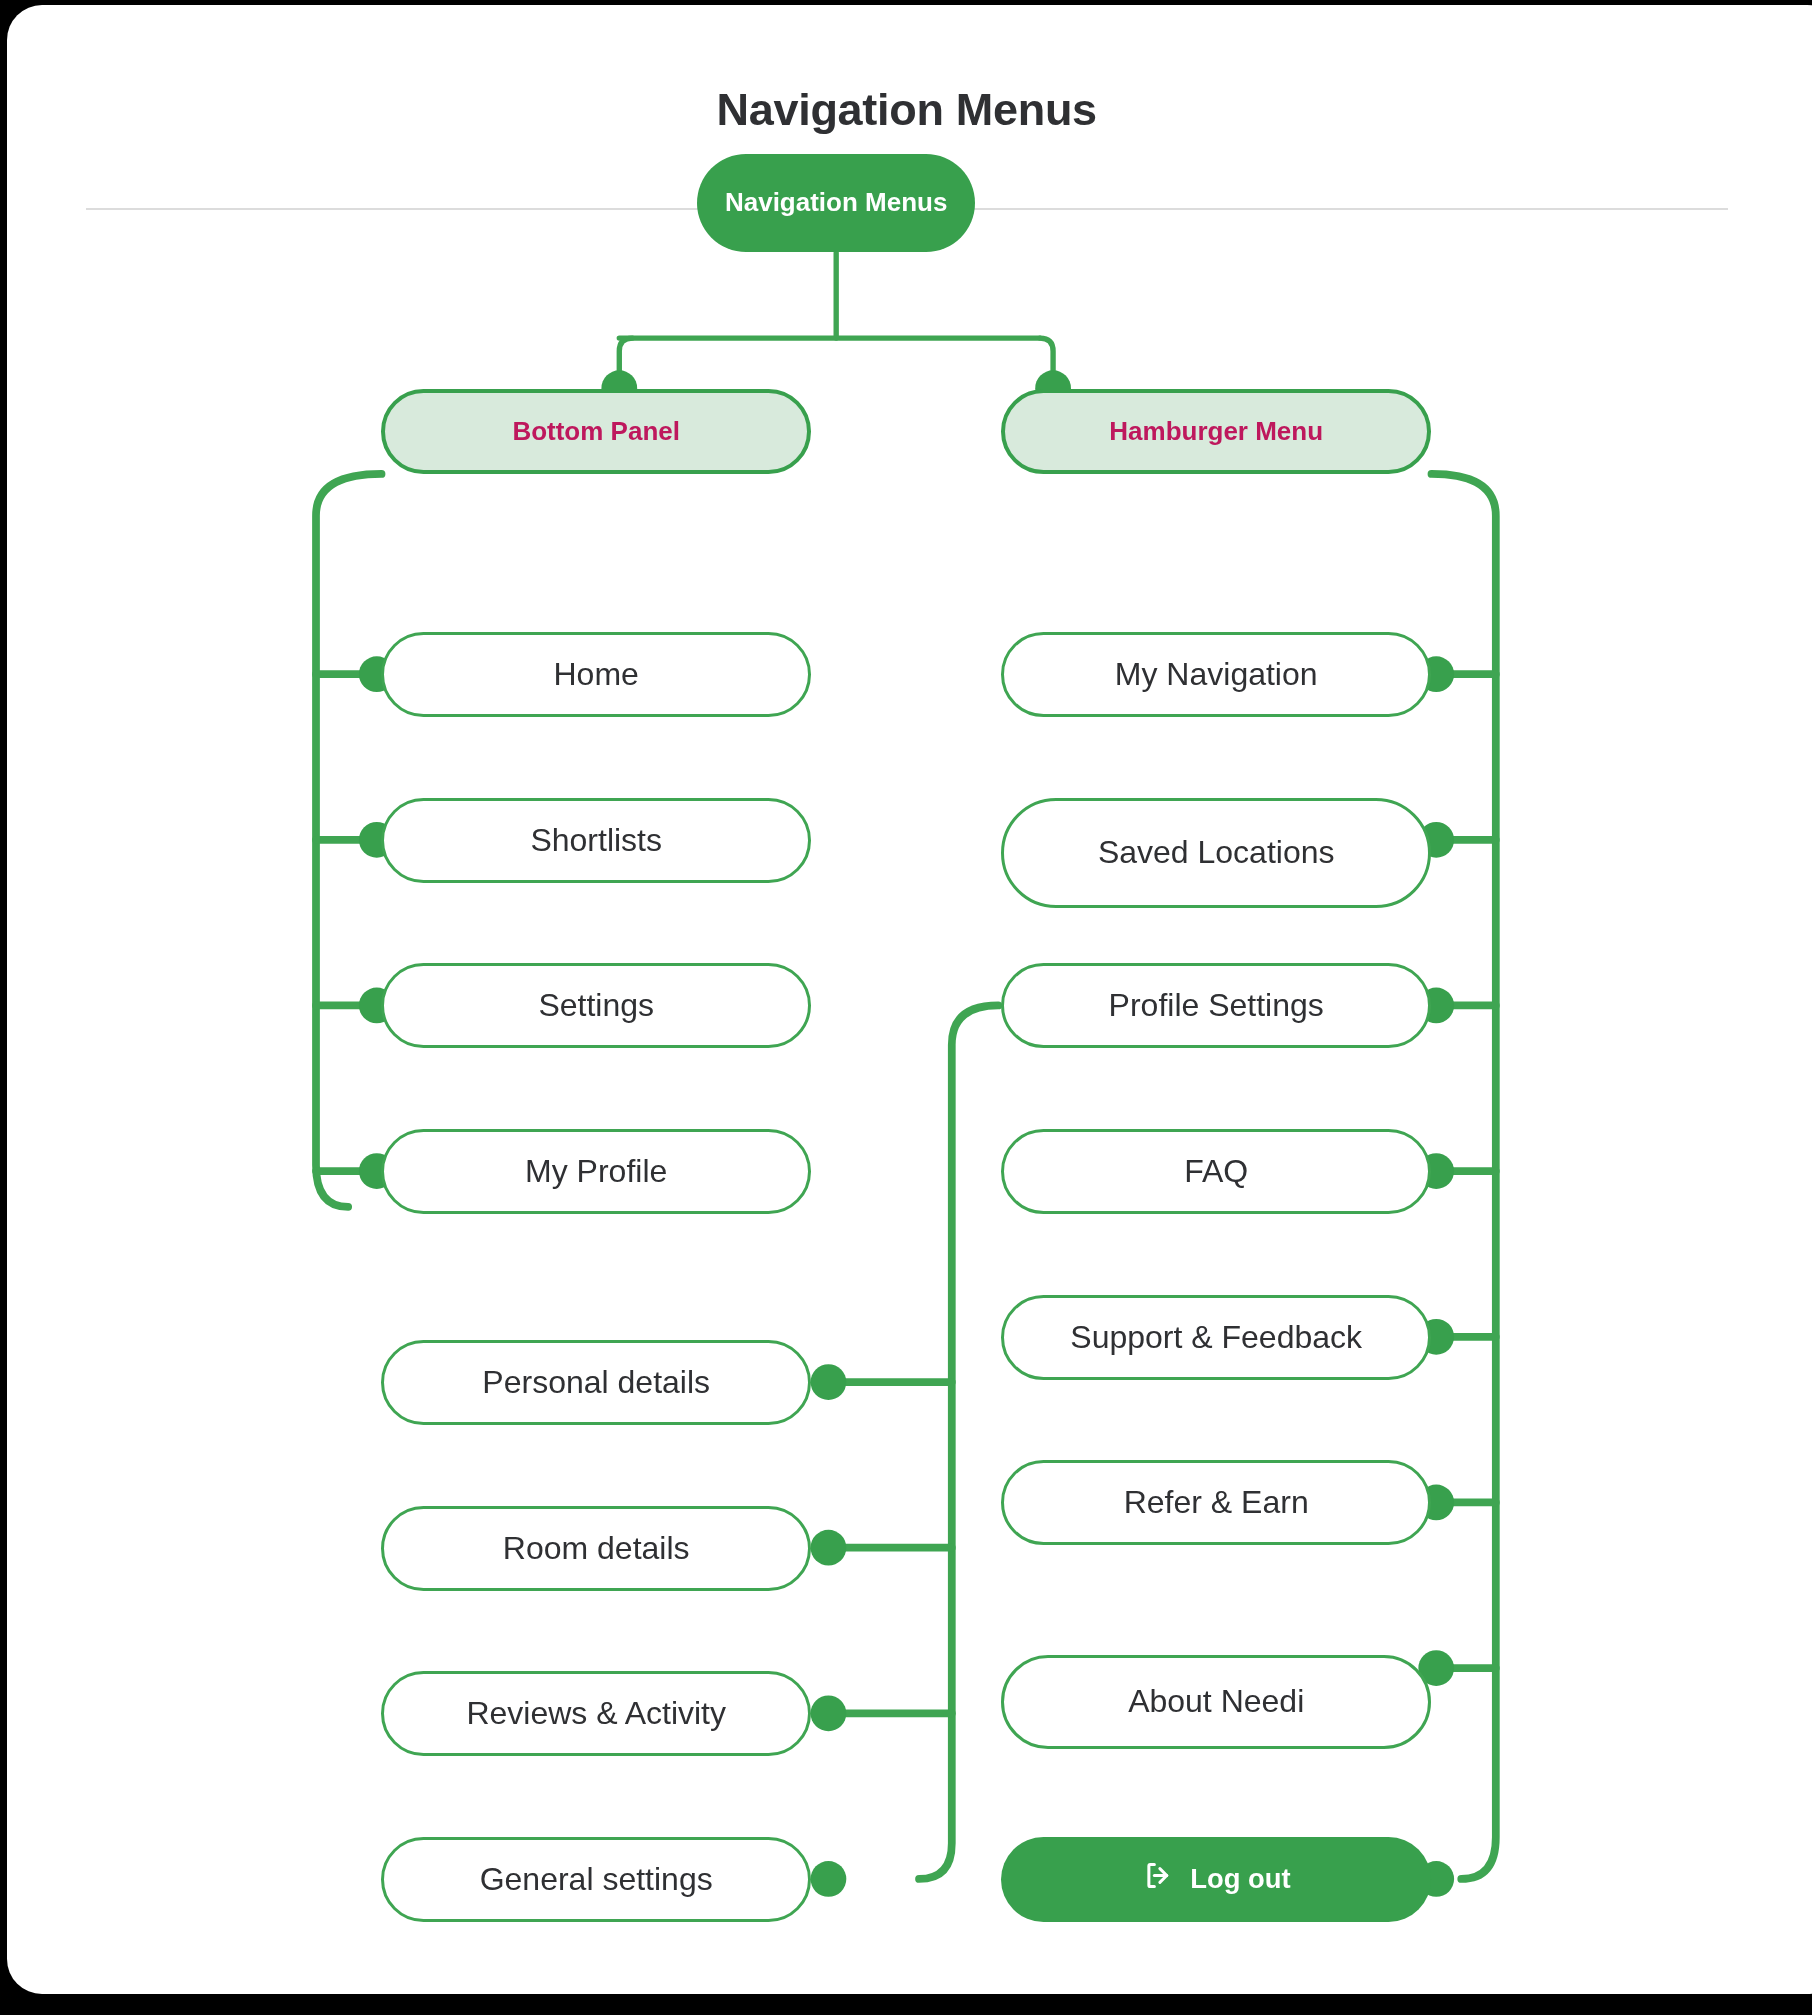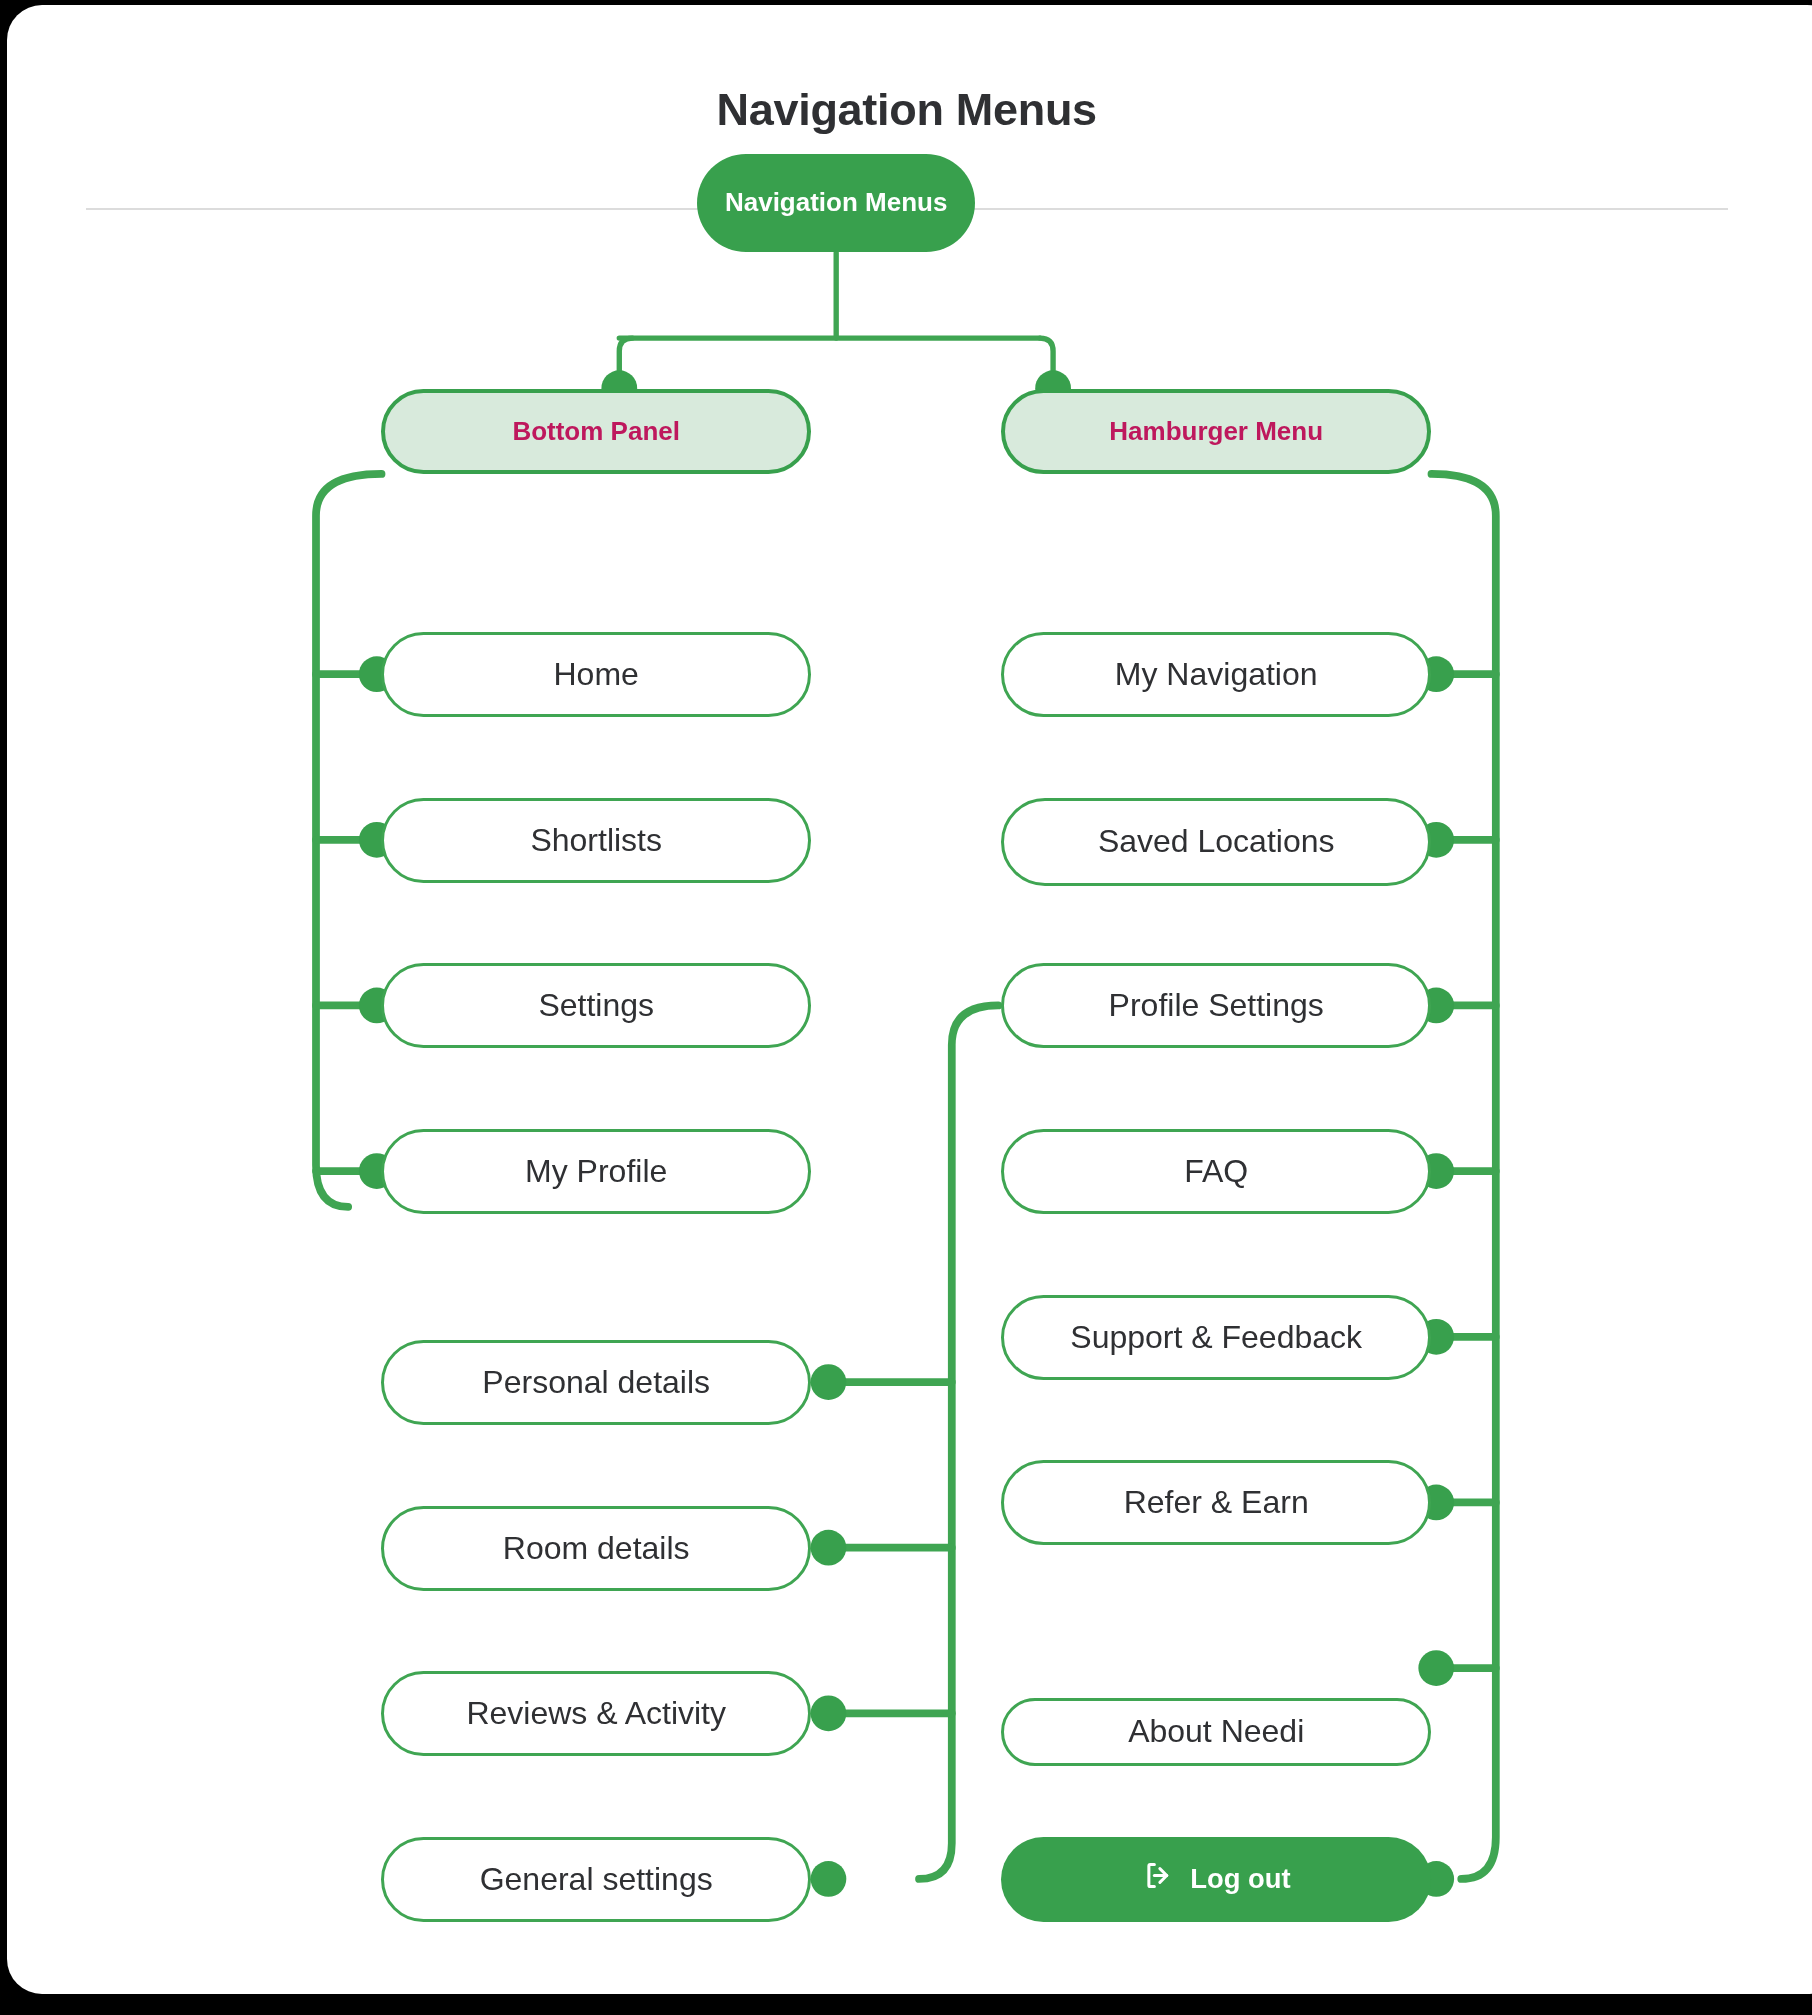--- a/index.html
+++ b/index.html
@@ -214,36 +214,36 @@
       <div class="node node-leaf" style="left:374px; top:1666px; width:430px; height:85px;">
         <span class="node-label">Reviews &amp; Activity</span>
       </div>
       <div class="node node-leaf" style="left:374px; top:1832px; width:430px; height:85px;">
         <span class="node-label">General settings</span>
       </div>
 
       <div class="node node-leaf" style="left:994px; top:627px; width:430px; height:85px;">
         <span class="node-label">My Navigation</span>
       </div>
-      <div class="node node-leaf" style="left:994px; top:793px; width:430px; height:88px;">
+      <div class="node node-leaf" style="left:994px; top:793px; width:430px; height:110px;">
         <span class="node-label">Saved Locations</span>
       </div>
       <div class="node node-leaf" style="left:994px; top:958px; width:430px; height:85px;">
         <span class="node-label">Profile Settings</span>
       </div>
       <div class="node node-leaf" style="left:994px; top:1124px; width:430px; height:85px;">
         <span class="node-label">FAQ</span>
       </div>
       <div class="node node-leaf" style="left:994px; top:1290px; width:430px; height:85px;">
         <span class="node-label">Support &amp; Feedback</span>
       </div>
       <div class="node node-leaf" style="left:994px; top:1455px; width:430px; height:85px;">
         <span class="node-label">Refer &amp; Earn</span>
       </div>
-      <div class="node node-leaf" style="left:994px; top:1693px; width:430px; height:68px;">
+      <div class="node node-leaf" style="left:994px; top:1650px; width:430px; height:94px;">
         <span class="node-label">About Needi</span>
       </div>
 
       <div class="node node-action" style="left:994px; top:1832px; width:430px; height:85px;">
         <span class="logout-inner">
           <span class="logout-icon">
             <svg width="33" height="33" viewBox="0 0 24 24" fill="none" stroke="#ffffff" stroke-width="2.2" stroke-linecap="round" stroke-linejoin="round">
               <path d="M9 4 H6 a1 1 0 0 0 -1 1 v14 a1 1 0 0 0 1 1 h3"></path>
               <path d="M13 7 l5 5 l-5 5"></path>
               <path d="M18 12 H9"></path>

